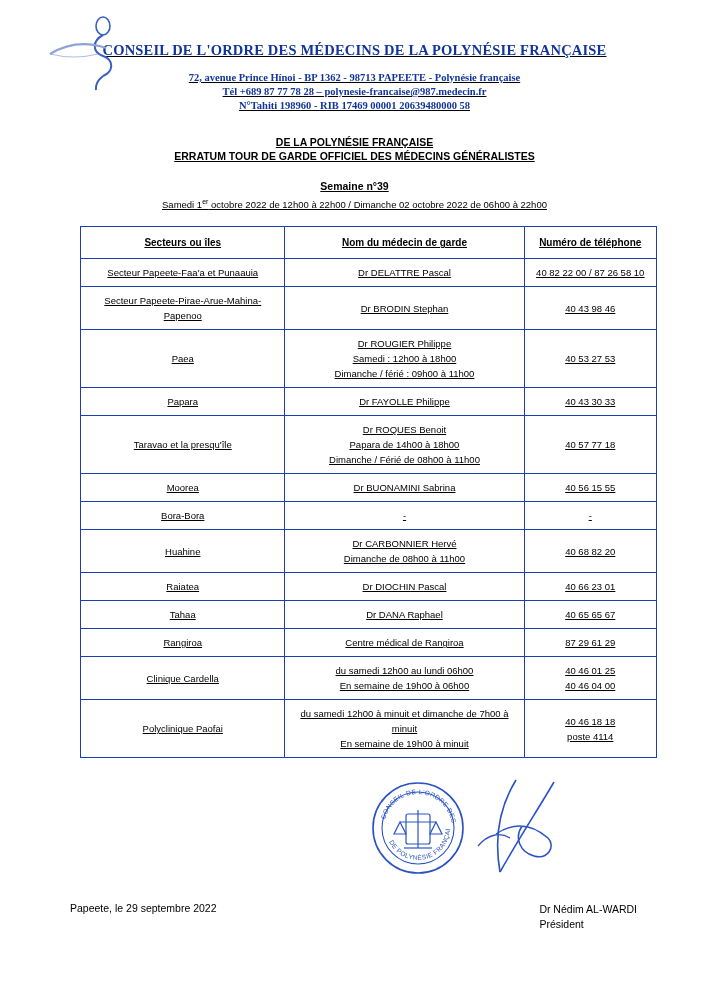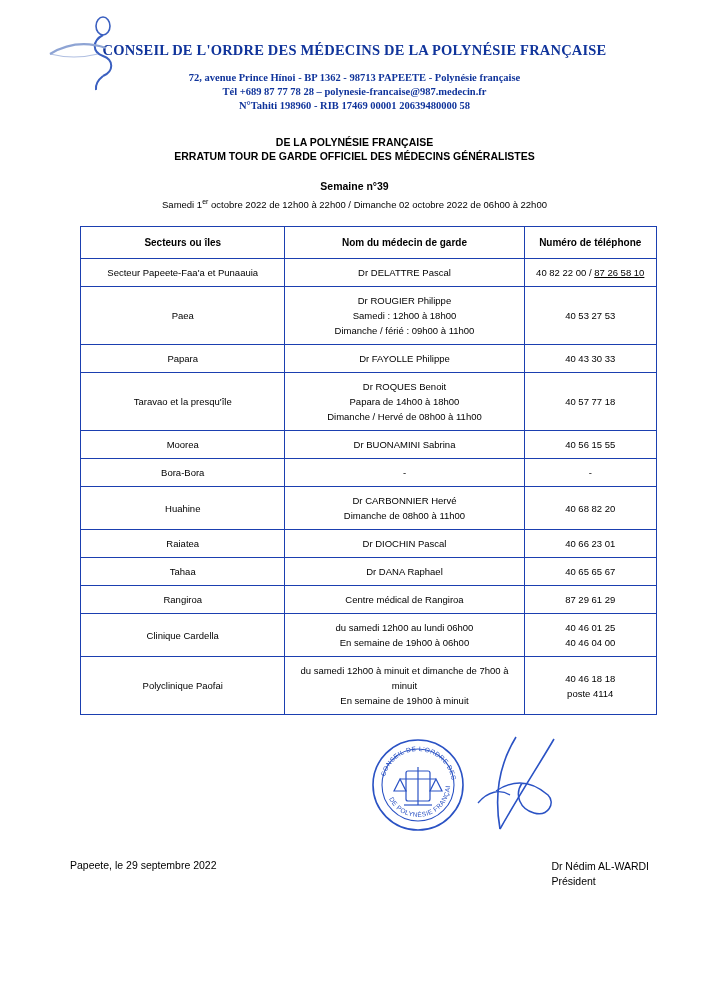--- a/index.html
+++ b/index.html
@@ -14,20 +14,21 @@
     color: #000000;
     position: relative;
     overflow: hidden;
   }
 
   .page {
     width: 709px;
     height: 970px;
     position: relative;
     box-sizing: border-box;
+    text-decoration: underline;
   }
 
   
   .header {
     position: relative;
     padding-top: 26px;
     text-align: center;
   }
   .logo-wrap {
     position: absolute;
@@ -135,21 +136,21 @@
     font-family: "Liberation Sans", sans-serif;
     font-size: 10.5px;
   }
   .footer-left {
     position: absolute;
     left: 70px;
     top: 0;
   }
   .footer-right {
     position: absolute;
-    right: 60px;
+    right: 72px;
     top: 0;
     text-align: left;
     line-height: 15px;
   }
 </style>
 </head>
 <body>
 
 <div class="page">
 
@@ -200,20 +201,32 @@
             <td>
               <span class="cell-line">Secteur Papeete-Faa'a et Punaauia</span>
             </td>
             <td>
               <span class="cell-line">Dr DELATTRE Pascal</span>
             </td>
             <td><span>40 82 22 00 / </span><span class="phone-underline">87 26 58 10</span></td>
           </tr>
           <tr>
             <td>
+              <span class="cell-line">Secteur Papeete-Pirae-Arue-Mahina-</span>
+              <span class="cell-line">Papenoo</span>
+            </td>
+            <td>
+              <span class="cell-line">Dr BRODIN Stephan</span>
+            </td>
+            <td>
+              <span class="cell-line">40 43 98 46</span>
+            </td>
+          </tr>
+          <tr>
+            <td>
               <span class="cell-line">Paea</span>
             </td>
             <td>
               <span class="cell-line">Dr ROUGIER Philippe</span>
               <span class="cell-line">Samedi : 12h00 à 18h00</span>
               <span class="cell-line">Dimanche / férié : 09h00 à 11h00</span>
             </td>
             <td>
               <span class="cell-line">40 53 27 53</span>
             </td>
@@ -229,21 +242,21 @@
               <span class="cell-line">40 43 30 33</span>
             </td>
           </tr>
           <tr>
             <td>
               <span class="cell-line">Taravao et la presqu'île</span>
             </td>
             <td>
               <span class="cell-line">Dr ROQUES Benoit</span>
               <span class="cell-line">Papara de 14h00 à 18h00</span>
-              <span class="cell-line">Dimanche / Hervé de 08h00 à 11h00</span>
+              <span class="cell-line">Dimanche / Férié de 08h00 à 11h00</span>
             </td>
             <td>
               <span class="cell-line">40 57 77 18</span>
             </td>
           </tr>
           <tr>
             <td>
               <span class="cell-line">Moorea</span>
             </td>
             <td>

